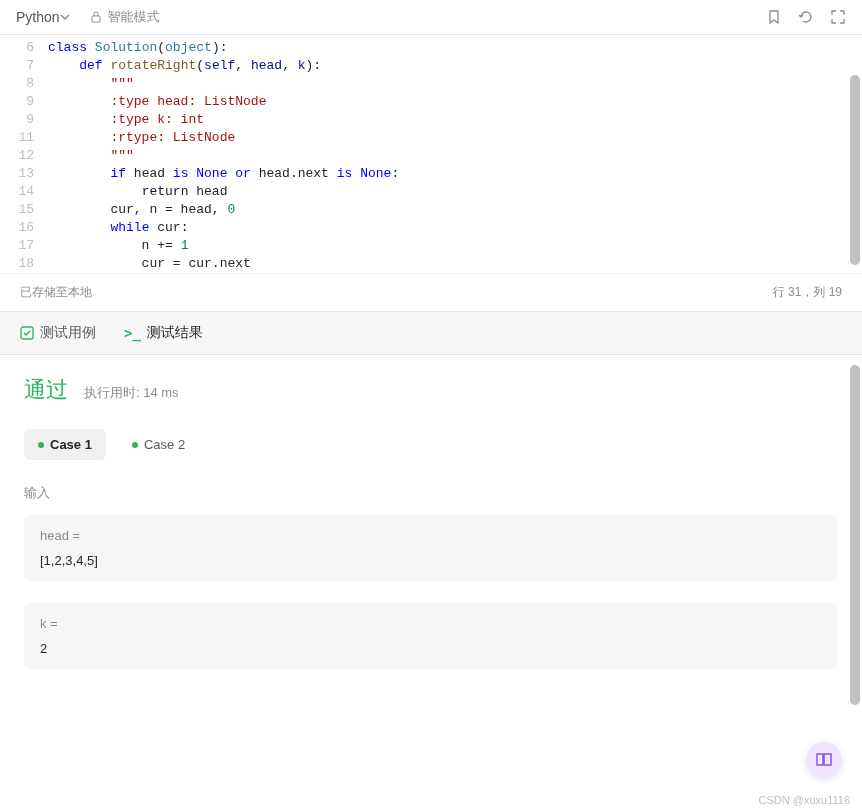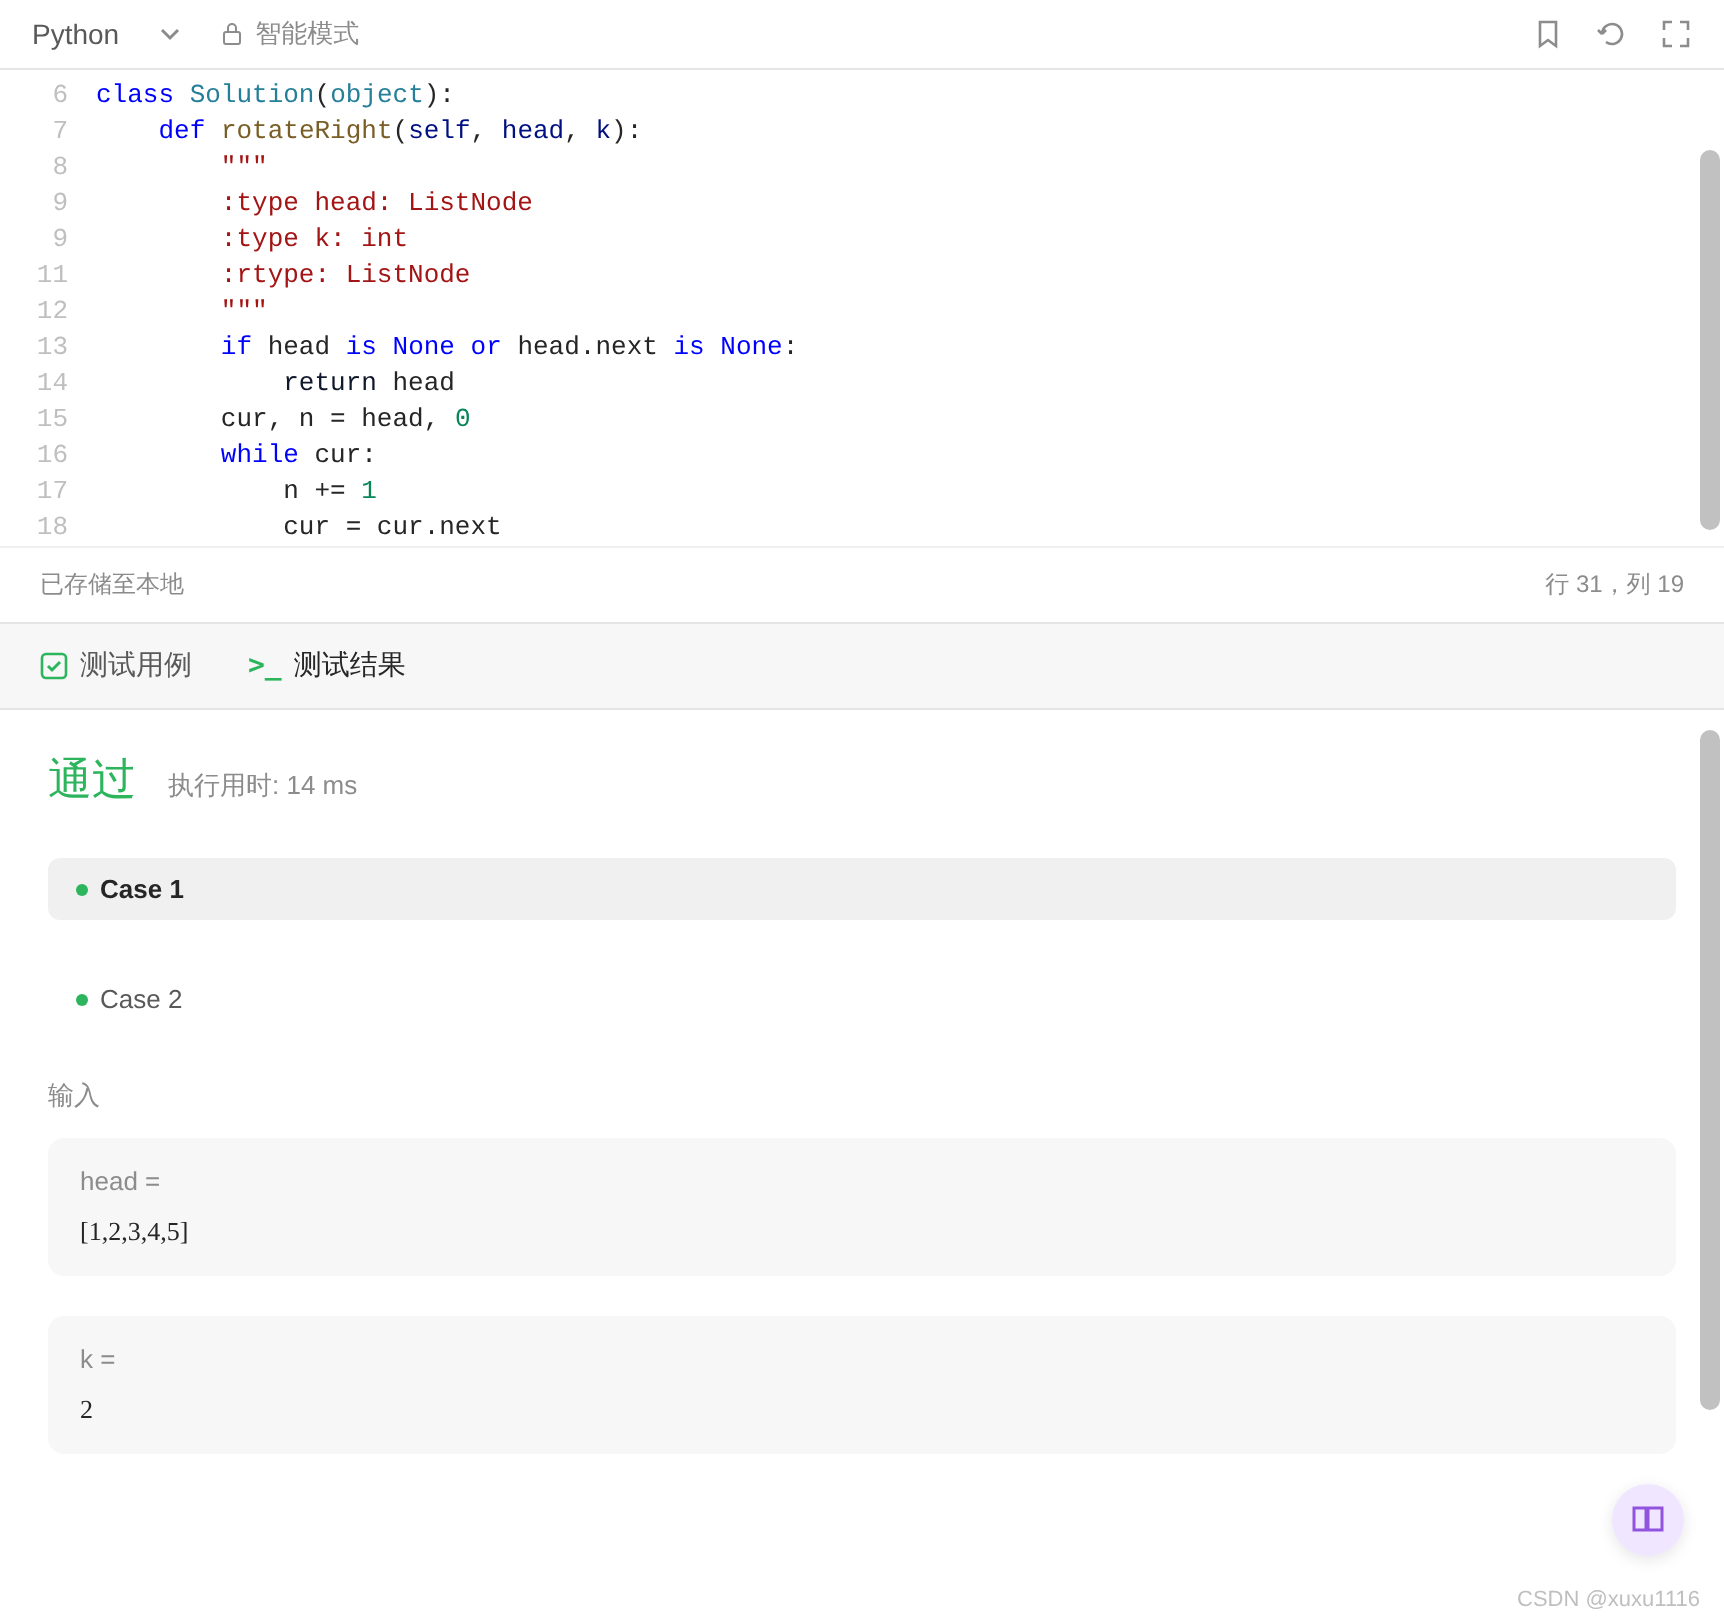--- a/index.html
+++ b/index.html
@@ -1,19 +1,19 @@
 <!DOCTYPE html>
 <html><head>
   <meta charset="utf-8">
   <style>
     * { margin: 0; padding: 0; box-sizing: border-box; }
     body { font-family: -apple-system, BlinkMacSystemFont, "Segoe UI", Helvetica, Arial, sans-serif; font-size: 13px; background: #fff; color: #262626; width: 862px; height: 812px; overflow: hidden; }
     
     .toolbar { display: flex; align-items: center; padding: 8px 16px; border-bottom: 1px solid #e5e5e5; background: #fff; gap: 8px; }
-    .lang-selector { display: flex; align-items: center; gap: 20px; font-size: 14px; color: #595959; cursor: pointer; }
+    .lang-selector { display: flex; align-items: center; gap: 0; font-size: 14px; color: #595959; cursor: pointer; }
     .chevron-down { width: 10px; height: 10px; }
     .mode-lock { display: flex; align-items: center; gap: 6px; color: #8c8c8c; font-size: 13px; margin-left: 12px; }
     .toolbar-right { margin-left: auto; display: flex; gap: 16px; align-items: center; }
     .toolbar-icon { width: 16px; height: 16px; color: #8c8c8c; cursor: pointer; }
     
     .editor { position: relative; background: #fff; padding: 4px 0; height: 238px; }
     .code-line { display: flex; font-family: Consolas, "Courier New", monospace; font-size: 13px; line-height: 18px; }
     .line-num { width: 48px; text-align: right; padding-right: 14px; color: #bfbfbf; user-select: none; }
     .code-content { white-space: pre; }
     .kw-class { color: #0000ff; }
@@ -41,29 +41,29 @@
     .tab-group.active-tab { color: #262626; font-weight: 500; }
     .check-icon { color: #2db55d; }
     .term-icon { color: #2db55d; font-family: monospace; font-weight: bold; }
     
     .results-body { padding: 20px 24px; position: relative; height: 440px; overflow-y: auto; }
     .results-scrollbar { position: absolute; right: 2px; top: 10px; width: 10px; height: 340px; background: #c1c1c1; border-radius: 5px; }
     .pass-row { display: flex; align-items: baseline; gap: 16px; margin-bottom: 24px; }
     .pass-label { color: #2db55d; font-size: 22px; font-weight: 500; }
     .runtime { color: #8c8c8c; font-size: 13px; }
     
-    .cases { display: flex; gap: 24px; margin-bottom: 24px; flex-direction: column; }
+    .cases { display: flex; gap: 12px; margin-bottom: 24px; }
     .case-pill { display: flex; align-items: center; gap: 6px; padding: 8px 14px; border-radius: 6px; font-size: 13px; color: #595959; cursor: pointer; }
     .case-pill.active { background: #f0f0f0; font-weight: 600; color: #262626; }
     .case-dot { width: 6px; height: 6px; border-radius: 50%; background: #2db55d; }
     
     .section-label { color: #8c8c8c; font-size: 13px; margin-bottom: 12px; }
     .io-block { background: #f7f7f7; border-radius: 8px; padding: 14px 16px; margin-bottom: 20px; }
     .io-var { color: #8c8c8c; font-size: 13px; margin-bottom: 10px; }
-    .io-val { font-family: Liberation Serif, serif; font-size: 13px; color: #262626; }
+    .io-val { font-family: Liberation Sans, sans-serif; font-size: 13px; color: #262626; }
     .io-val-only { background: #f7f7f7; border-radius: 8px; padding: 14px 16px; font-family: Consolas, "Courier New", monospace; font-size: 13px; margin-bottom: 20px; }
     
     .fab { position: fixed; right: 20px; bottom: 34px; width: 36px; height: 36px; border-radius: 50%; background: #f0e6ff; display: flex; align-items: center; justify-content: center; color: #9254de; box-shadow: 0 2px 8px rgba(0,0,0,0.1); }
     .watermark { position: fixed; right: 12px; bottom: 6px; color: #bfbfbf; font-size: 11px; }
   </style>
 </head>
 <body>
 
 <div class="toolbar">
   <div class="lang-selector">

